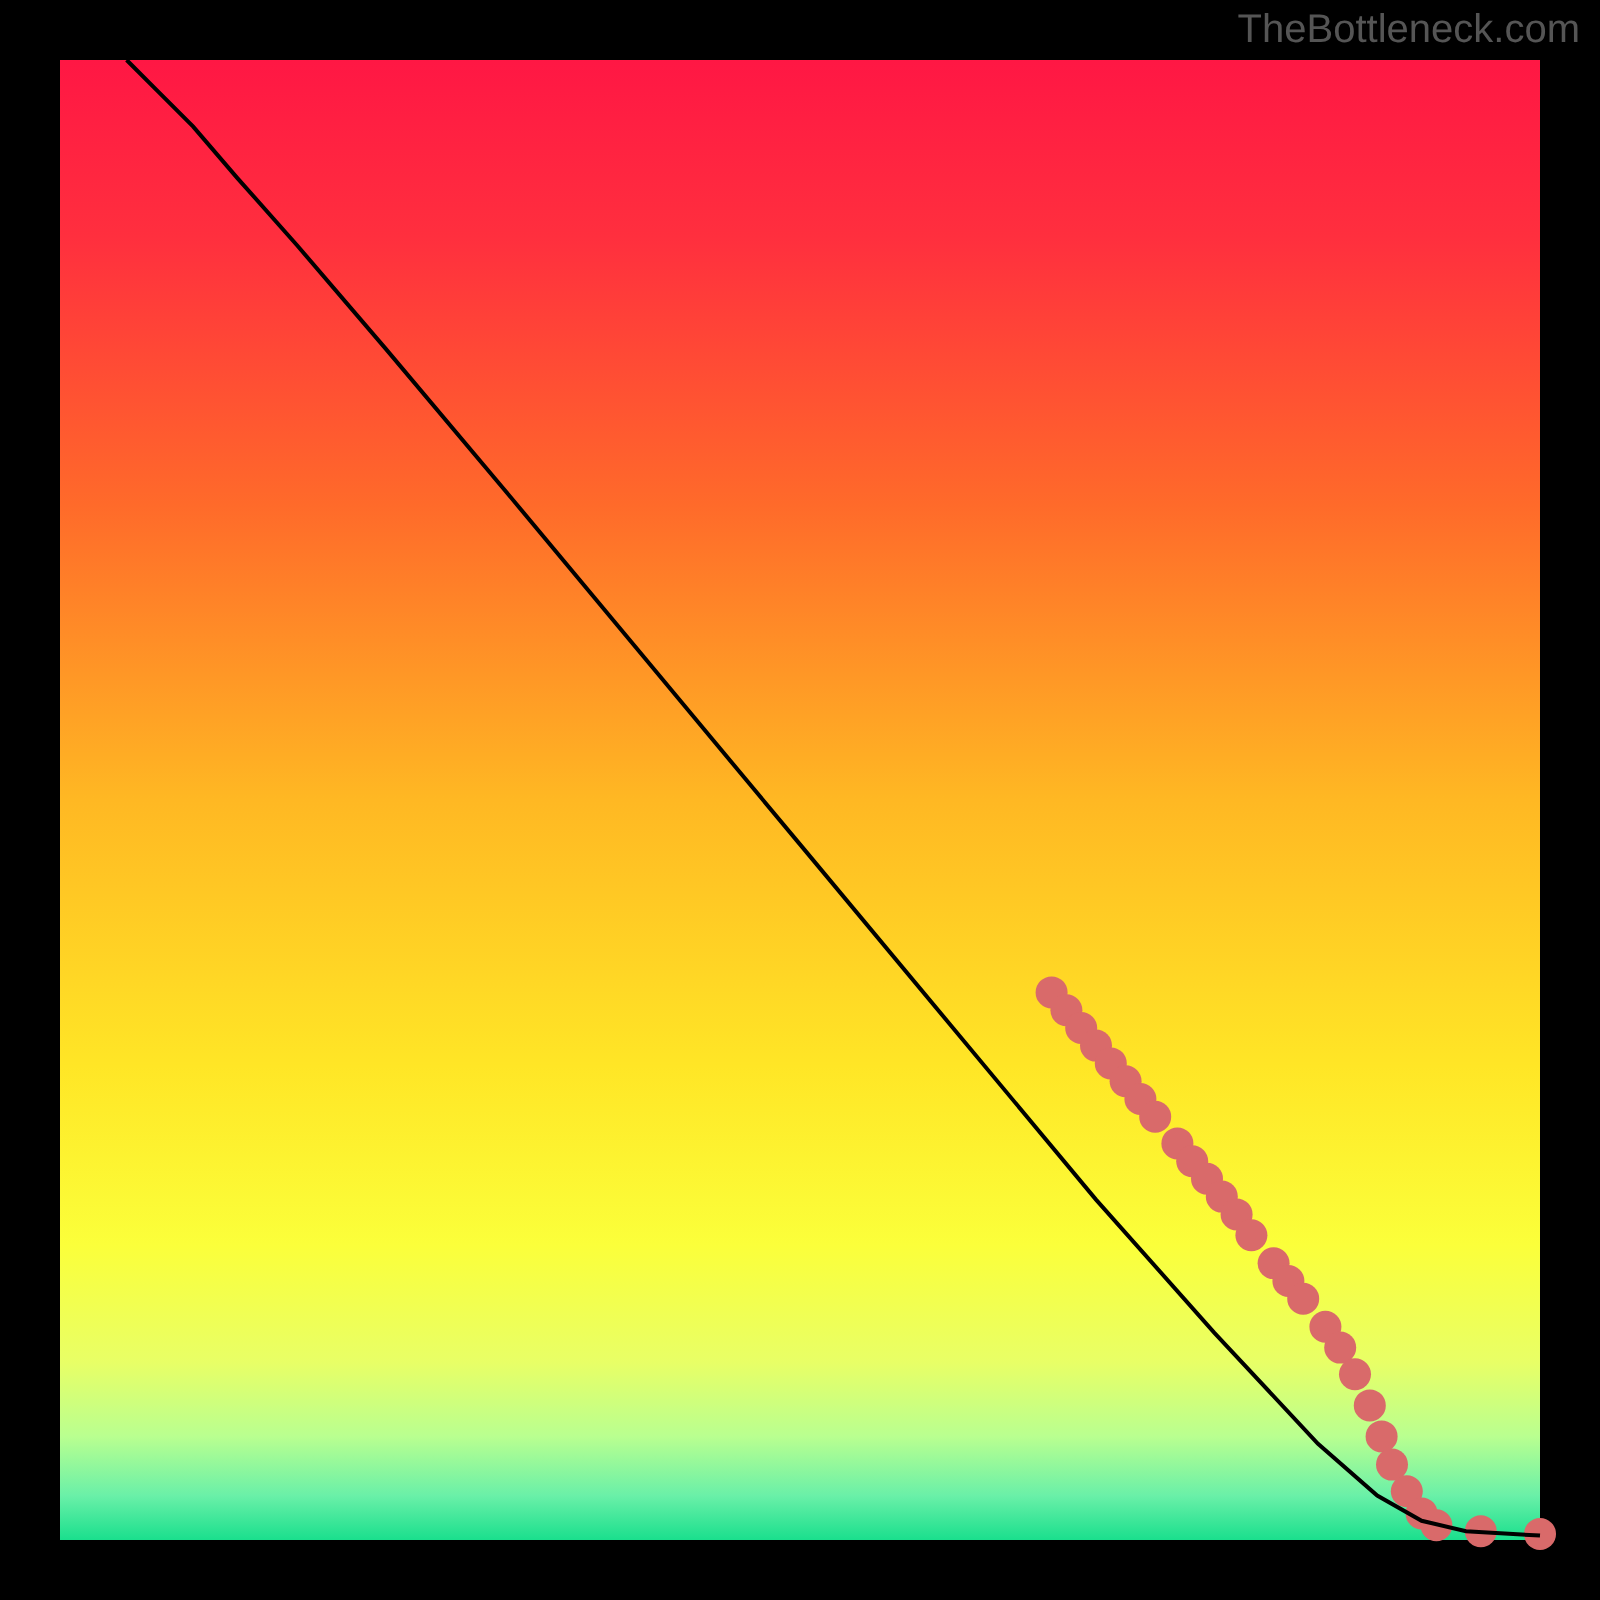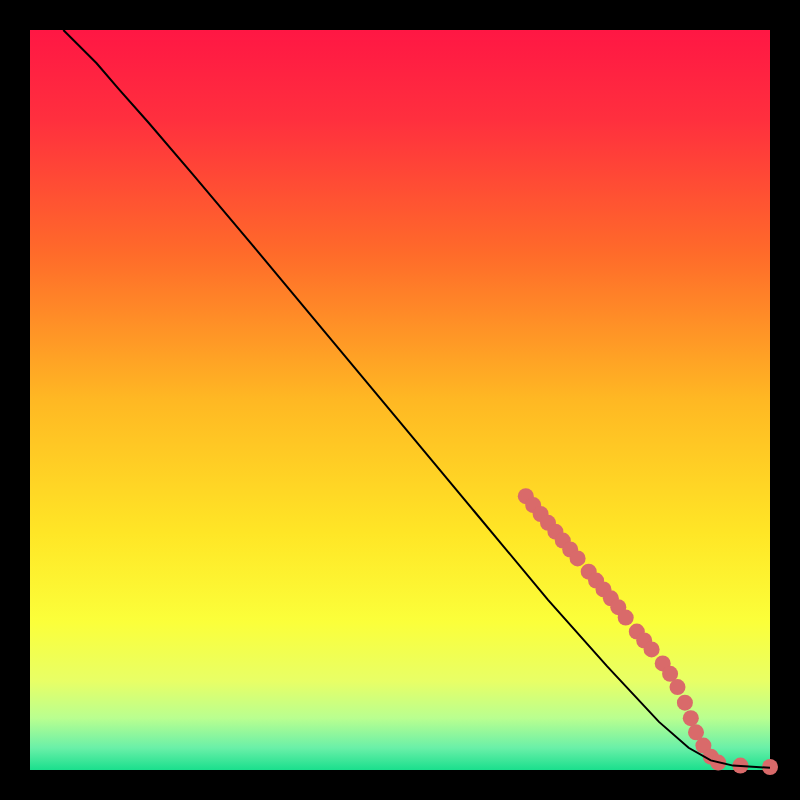--- a/index.html
+++ b/index.html
@@ -76,13 +76,14 @@
         <circle cx="690.8" cy="718.2" r="8" fill="#d96a6a"></circle>
         <circle cx="696.0" cy="732.3" r="8" fill="#d96a6a"></circle>
         <circle cx="703.4" cy="745.6" r="8" fill="#d96a6a"></circle>
         <circle cx="710.8" cy="756.7" r="8" fill="#d96a6a"></circle>
         <circle cx="718.2" cy="762.6" r="8" fill="#d96a6a"></circle>
         <circle cx="740.4" cy="765.6" r="8" fill="#d96a6a"></circle>
         <circle cx="770.0" cy="767.0" r="8" fill="#d96a6a"></circle>
       </g>
     <path id="curve" fill="none" stroke="#000000" stroke-width="2" d="M63.3 30.0 L78.1 44.8 L96.6 63.3 L118.8 89.2 L148.4 122.5 L192.8 174.3 L252.0 244.6 L326.0 333.4 L400.0 422.2 L474.0 511.0 L548.0 599.8 L607.2 666.4 L659.0 721.9 L688.6 747.8 L710.8 760.4 L733.0 765.6 L770.0 767.8 "></path>
   </svg>
+  <div class="attribution">TheBottleneck.com</div>
 </div>
 
 </body></html>

